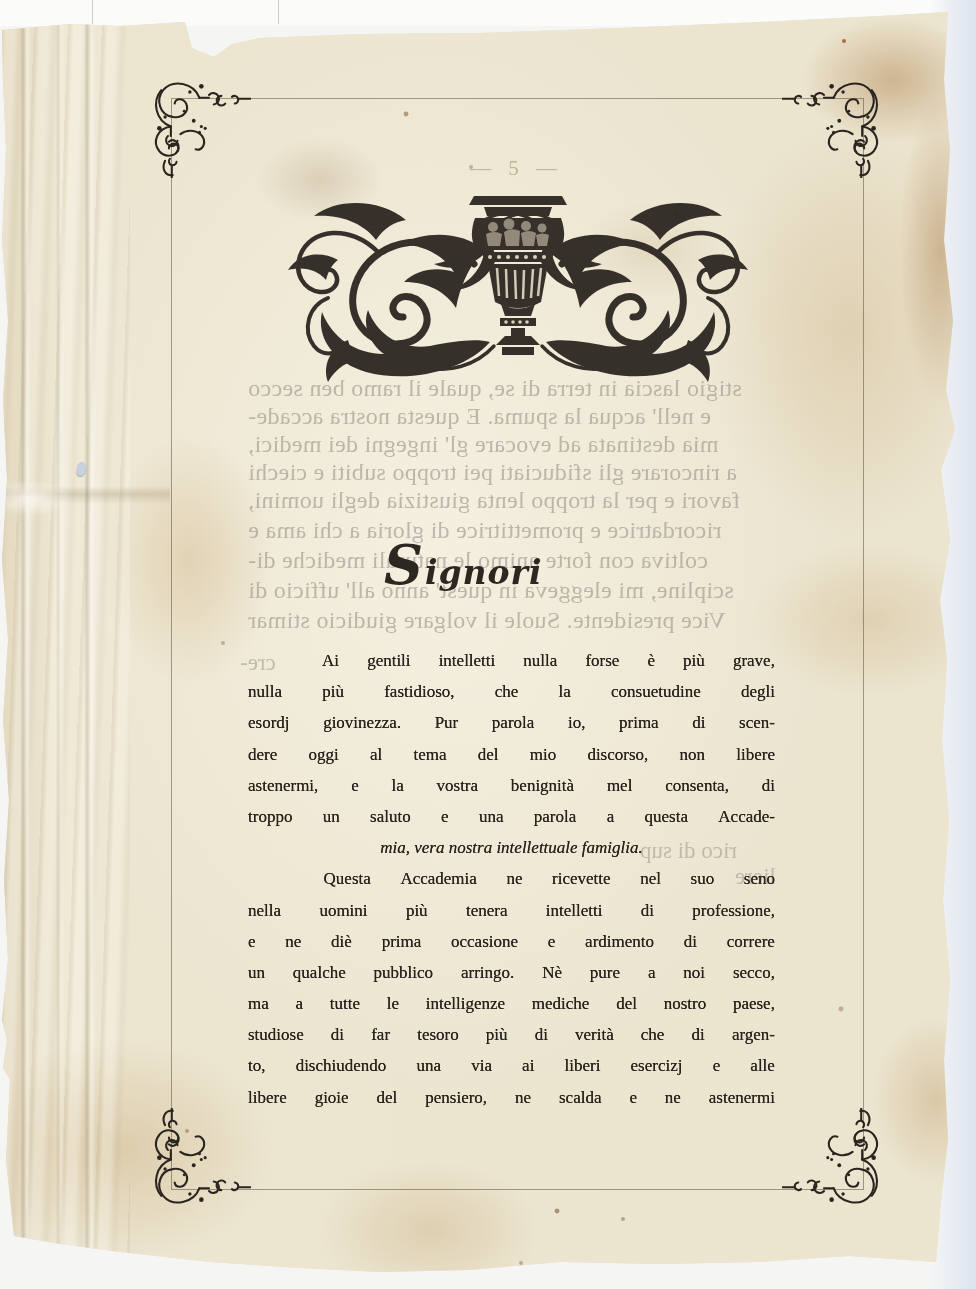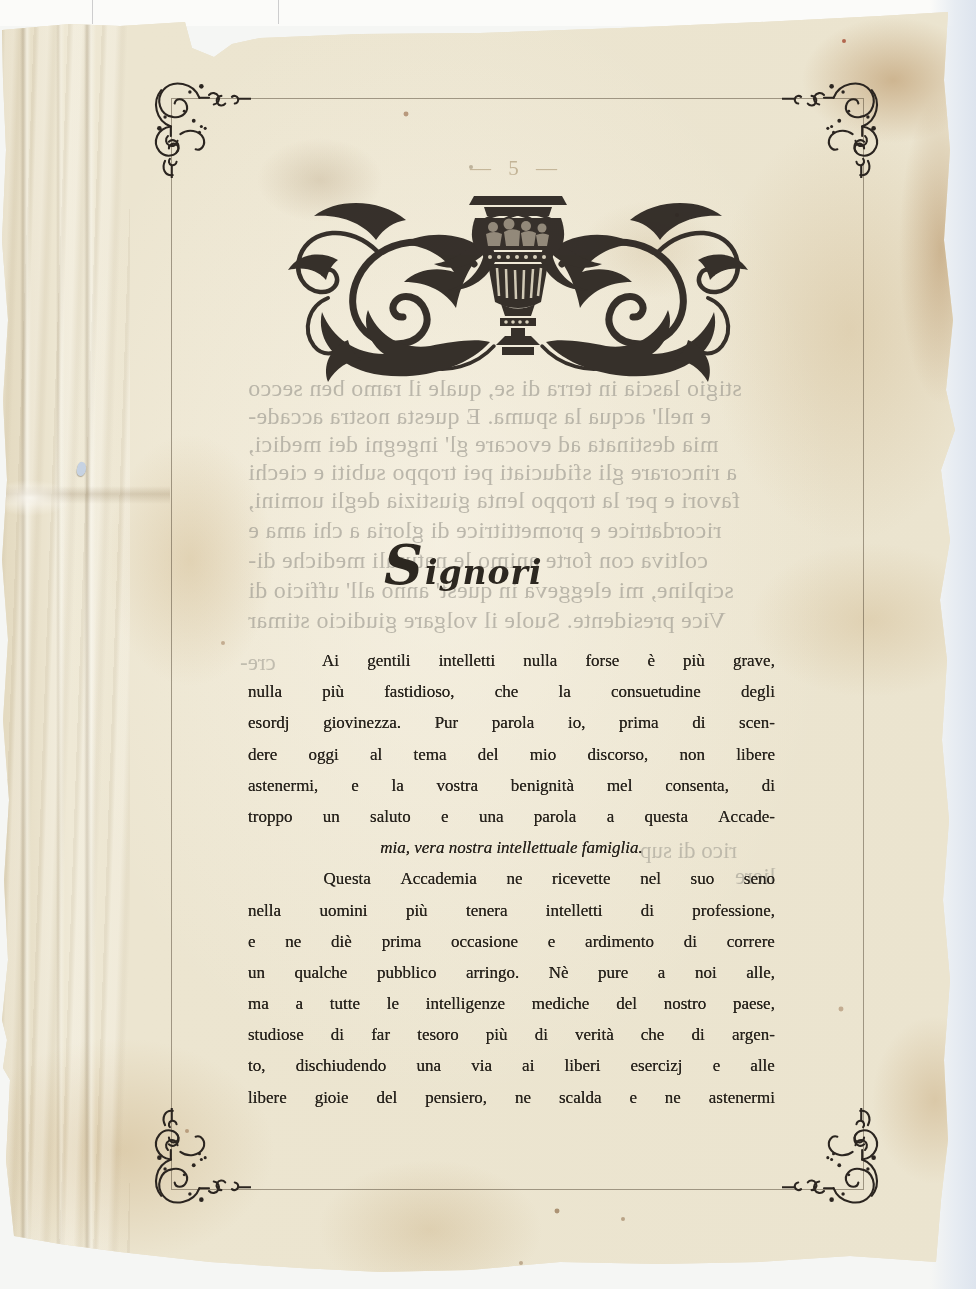--- a/index.html
+++ b/index.html
@@ -330,19 +330,19 @@
     <div class="line jl indent"><span>Ai</span><span>gentili</span><span>intelletti</span><span>nulla</span><span>forse</span><span>è</span><span>più</span><span>grave,</span></div>
     <div class="line jl"><span>nulla</span><span>più</span><span>fastidioso,</span><span>che</span><span>la</span><span>consuetudine</span><span>degli</span></div>
     <div class="line jl"><span>esordj</span><span>giovinezza.</span><span>Pur</span><span>parola</span><span>io,</span><span>prima</span><span>di</span><span>scen-</span></div>
     <div class="line jl"><span>dere</span><span>oggi</span><span>al</span><span>tema</span><span>del</span><span>mio</span><span>discorso,</span><span>non</span><span>libere</span></div>
     <div class="line jl"><span>astenermi,</span><span>e</span><span>la</span><span>vostra</span><span>benignità</span><span>mel</span><span>consenta,</span><span>di</span></div>
     <div class="line jl"><span>troppo</span><span>un</span><span>saluto</span><span>e</span><span>una</span><span>parola</span><span>a</span><span>questa</span><span>Accade-</span></div>
     <div class="line left">mia, vera nostra intellettuale famiglia.</div>
     <div class="line jl indent"><span>Questa</span><span>Accademia</span><span>ne</span><span>ricevette</span><span>nel</span><span>suo</span><span>seno</span></div>
     <div class="line jl"><span>nella</span><span>uomini</span><span>più</span><span>tenera</span><span>intelletti</span><span>di</span><span>professione,</span></div>
     <div class="line jl"><span>e</span><span>ne</span><span>diè</span><span>prima</span><span>occasione</span><span>e</span><span>ardimento</span><span>di</span><span>correre</span></div>
-    <div class="line jl"><span>un</span><span>qualche</span><span>pubblico</span><span>arringo.</span><span>Nè</span><span>pure</span><span>a</span><span>noi</span><span>alle,</span></div>
+    <div class="line jl"><span>un</span><span>qualche</span><span>pubblico</span><span>arringo.</span><span>Nè</span><span>pure</span><span>a</span><span>noi</span><span>secco,</span></div>
     <div class="line jl"><span>ma</span><span>a</span><span>tutte</span><span>le</span><span>intelligenze</span><span>mediche</span><span>del</span><span>nostro</span><span>paese,</span></div>
     <div class="line jl"><span>studiose</span><span>di</span><span>far</span><span>tesoro</span><span>più</span><span>di</span><span>verità</span><span>che</span><span>di</span><span>argen-</span></div>
     <div class="line jl"><span>to,</span><span>dischiudendo</span><span>una</span><span>via</span><span>ai</span><span>liberi</span><span>esercizj</span><span>e</span><span>alle</span></div>
     <div class="line jl"><span>libere</span><span>gioie</span><span>del</span><span>pensiero,</span><span>ne</span><span>scalda</span><span>e</span><span>ne</span><span>astenermi</span></div>
   </div>
 </div>
 
 </body></html>

